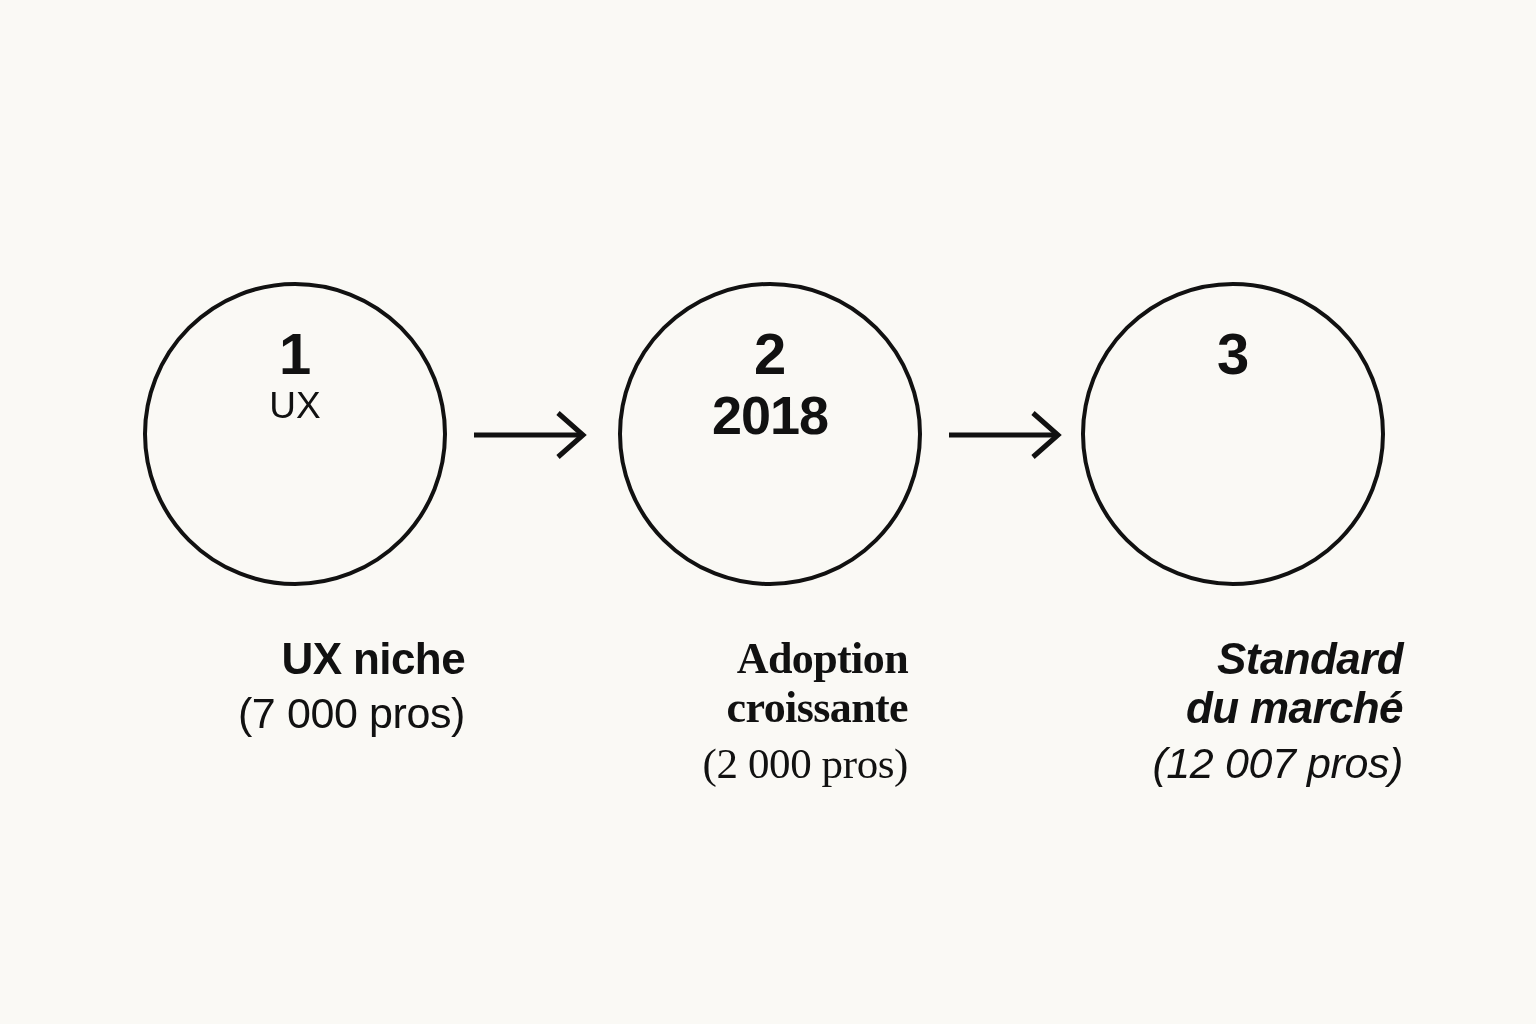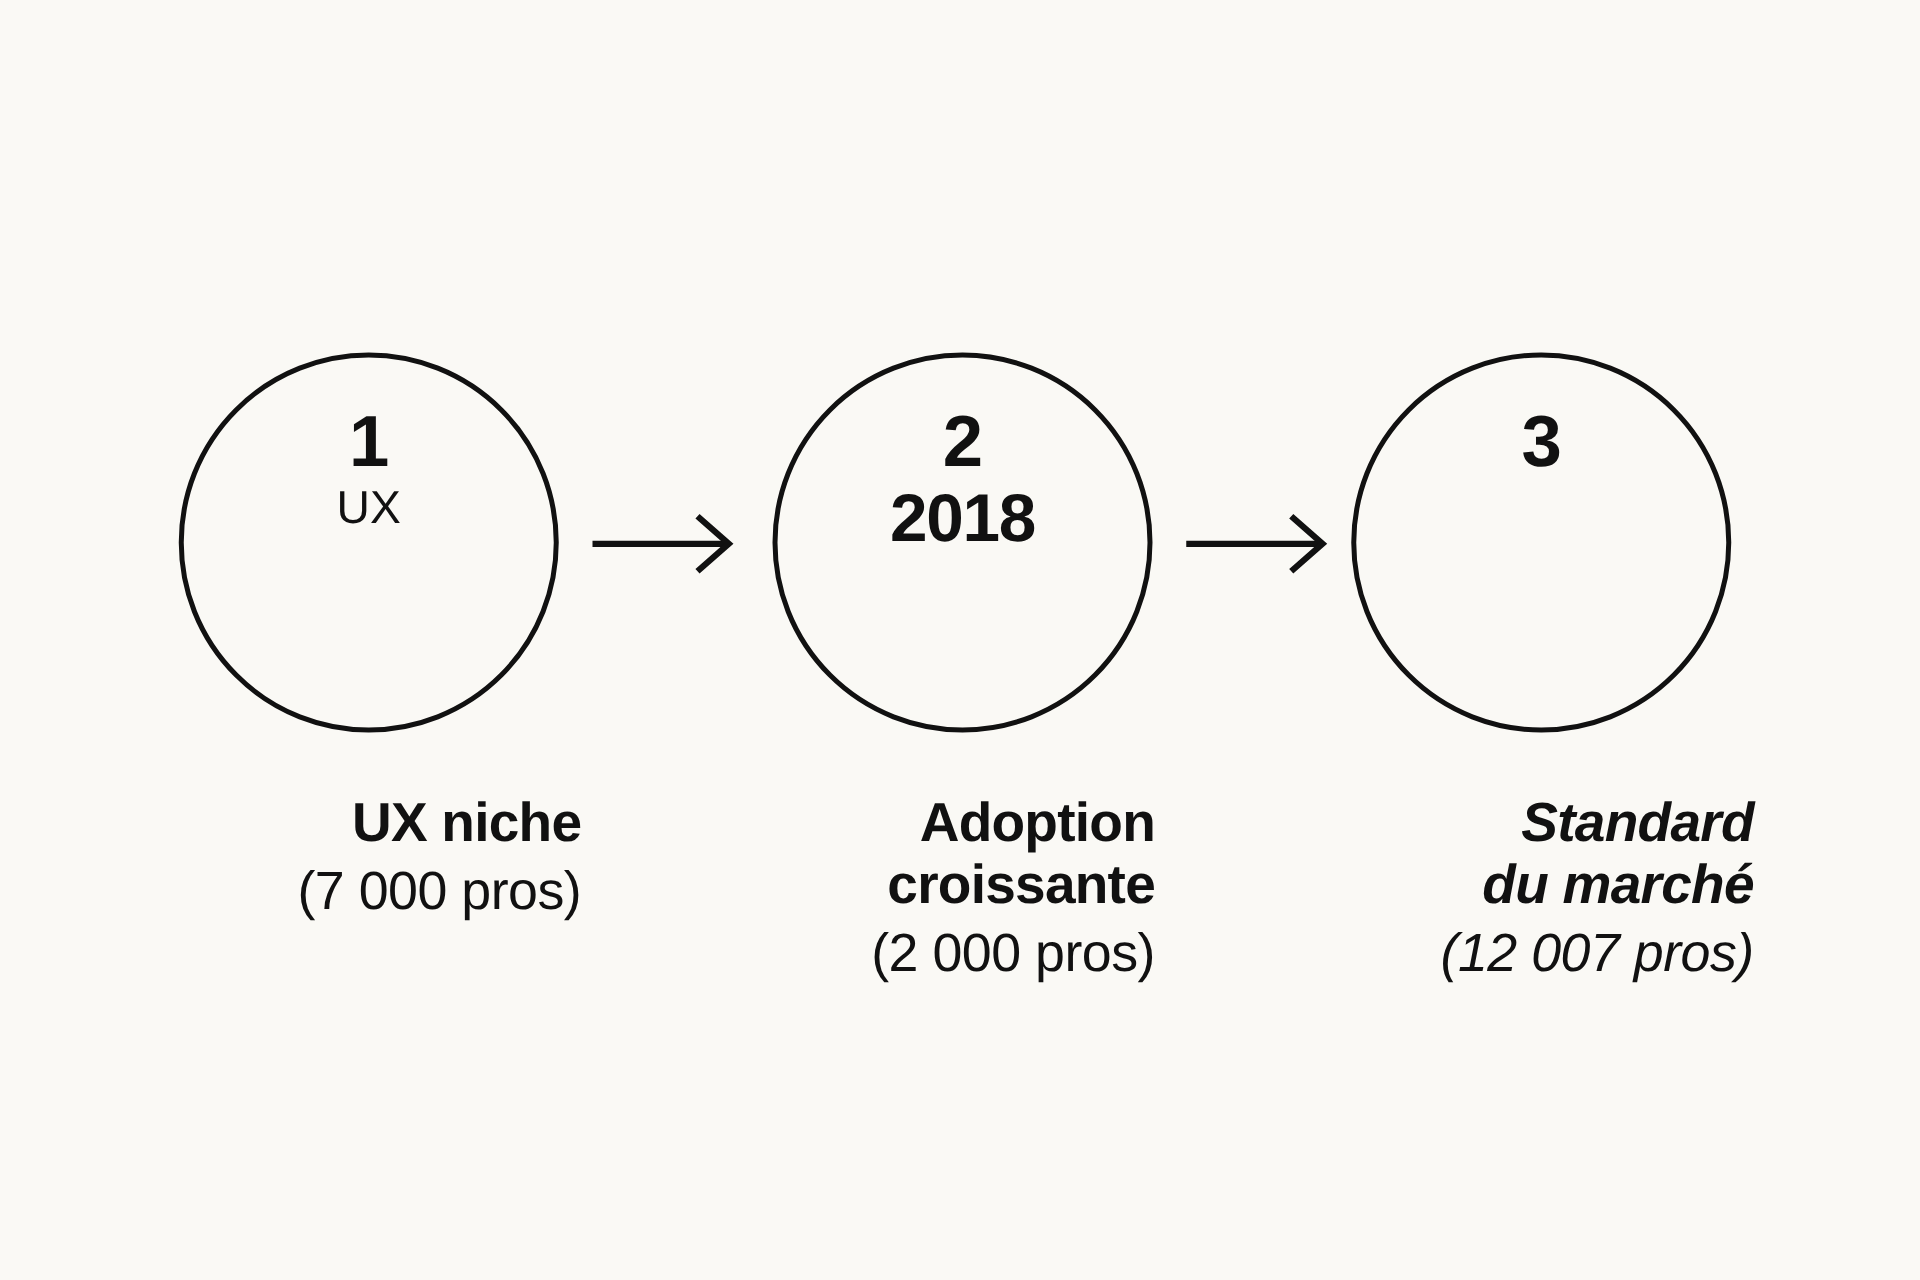--- a/index.html
+++ b/index.html
@@ -84,21 +84,21 @@
 
   
   .caption {
     position: absolute;
     top: 612px;
     width: 340px;
     text-align: right;
     margin-top: 22px;
   }
   .caption-1 { left: 125px; }
-  .caption-2 { left: 584px; }
+  .caption-2 { left: 568px; font-family: Liberation Serif, serif; }
   .caption-3 { left: 1063px; font-style: italic; }
 
   .caption-title {
     font-size: 44px;
     font-weight: 700;
     line-height: 1.12;
     letter-spacing: -0.6px;
     margin: 0;
     white-space: pre-line;
   }

